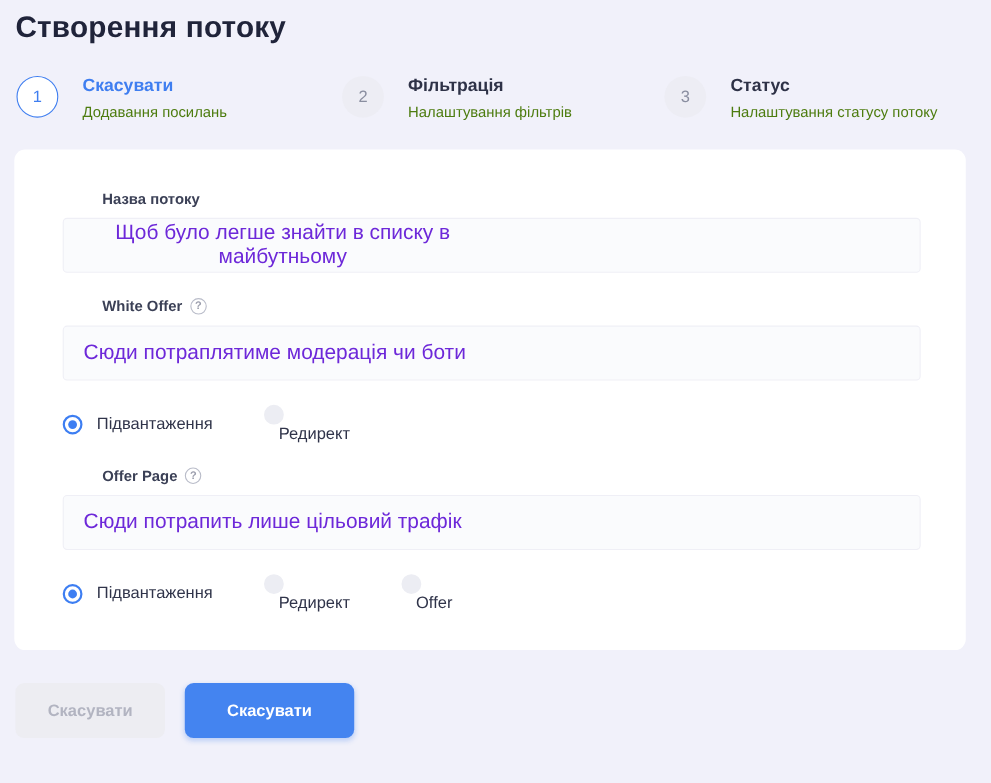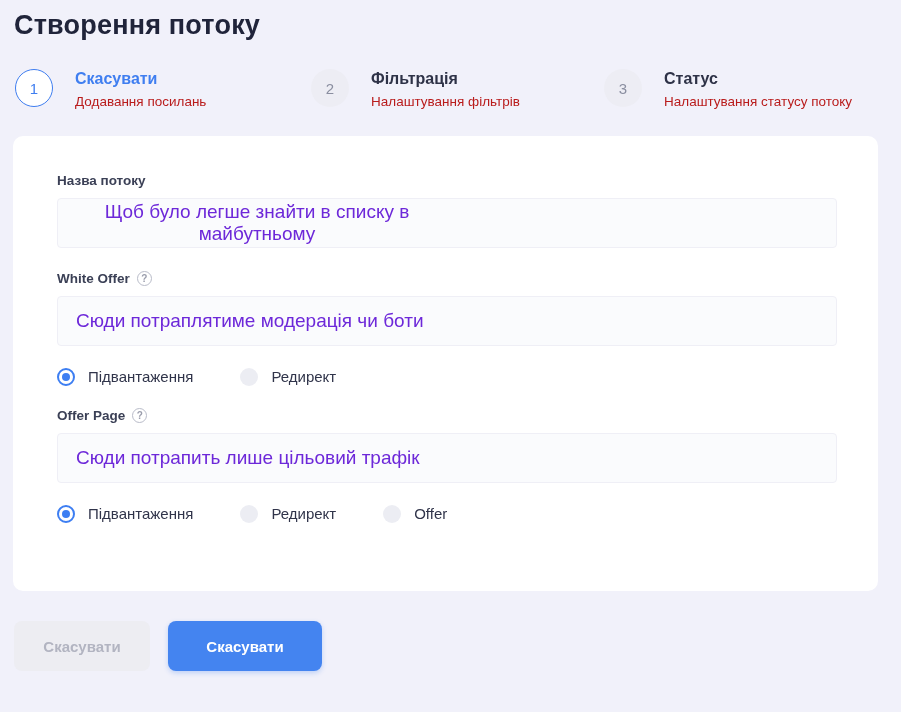--- a/index.html
+++ b/index.html
@@ -41,37 +41,38 @@
     color: #3f7ef0;
   }
   .step.inactive .step-circle {
     background: #ededf4;
     border: none;
     color: #8a8ea0;
   }
   .step-texts { margin-left: 22px; padding-top: 1px; }
   .step-title { font-size: 16px; font-weight: 700; color: #2e3247; }
   .step.active .step-title { color: #3f7ef0; }
-  .step-subtitle { font-size: 13.5px; color: #b91c1c; margin-top: 6px; }
+  .step-subtitle { font-size: 13.5px; color: #4d7c0f; margin-top: 6px; }
 
   
   .card {
     background: #ffffff;
     border-radius: 10px;
     margin: 27px 23px 0 13px;
     padding: 37px 41px 50px 44px;
     height: 455px;
   }
 
   .field-label {
     display: flex; align-items: flex-start;
     font-size: 13.5px;
     font-weight: 700;
     color: #3b4056;
     margin-bottom: 10px;
+    margin-left: 36px;
   }
   .help-icon {
     width: 15px; height: 15px;
     border: 1.3px solid #b9bcc9;
     border-radius: 50%;
     color: #9a9dac;
     font-size: 10px;
     font-weight: 700;
     display: inline-flex; align-items: center; justify-content: center;
     margin-left: 7px;
@@ -95,21 +96,21 @@
     width: 362px;
     text-align: center;
   }
 
   .spacer-23 { height: 23px; }
   .spacer-22 { height: 22px; }
 
   
   .radio-row { display: flex; align-items: center; margin-top: 22px; }
   .radio-option { display: flex; cursor: pointer; }
-  .radio-option + .radio-option { margin-left: 47px; }
+  .radio-option + .radio-option { margin-left: 47px; flex-direction: column; }
   .radio-circle {
     width: 18px; height: 18px;
     border-radius: 50%;
     flex-shrink: 0;
     position: relative;
   }
   .radio-circle.checked {
     border: 2px solid #3d7ef2;
     background: #ffffff;
   }

